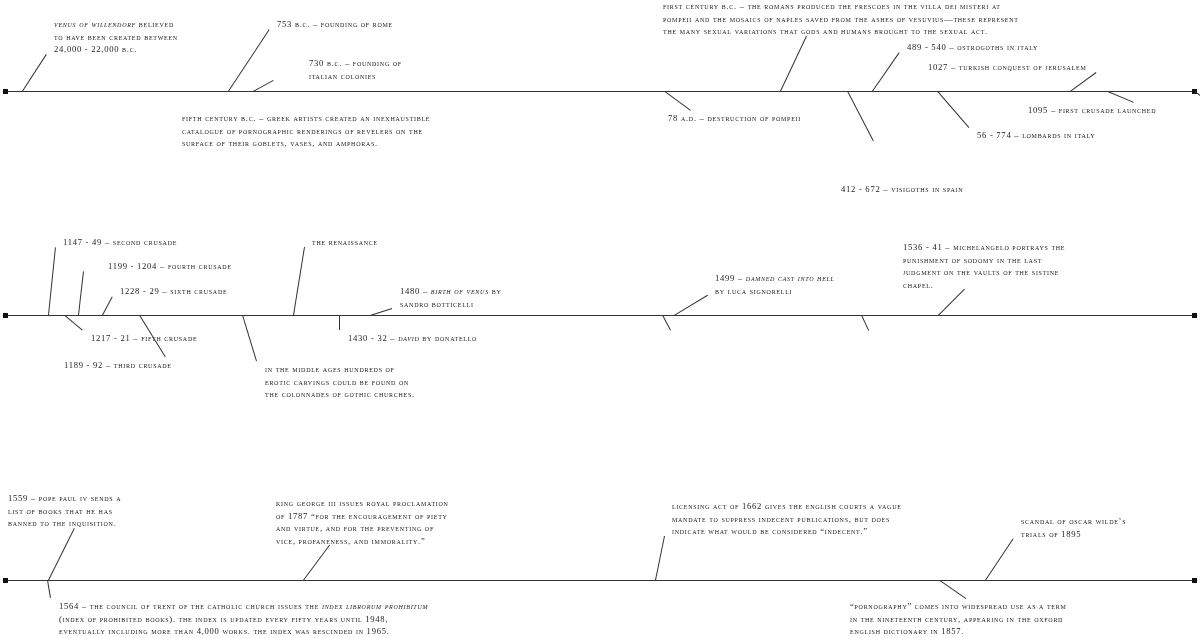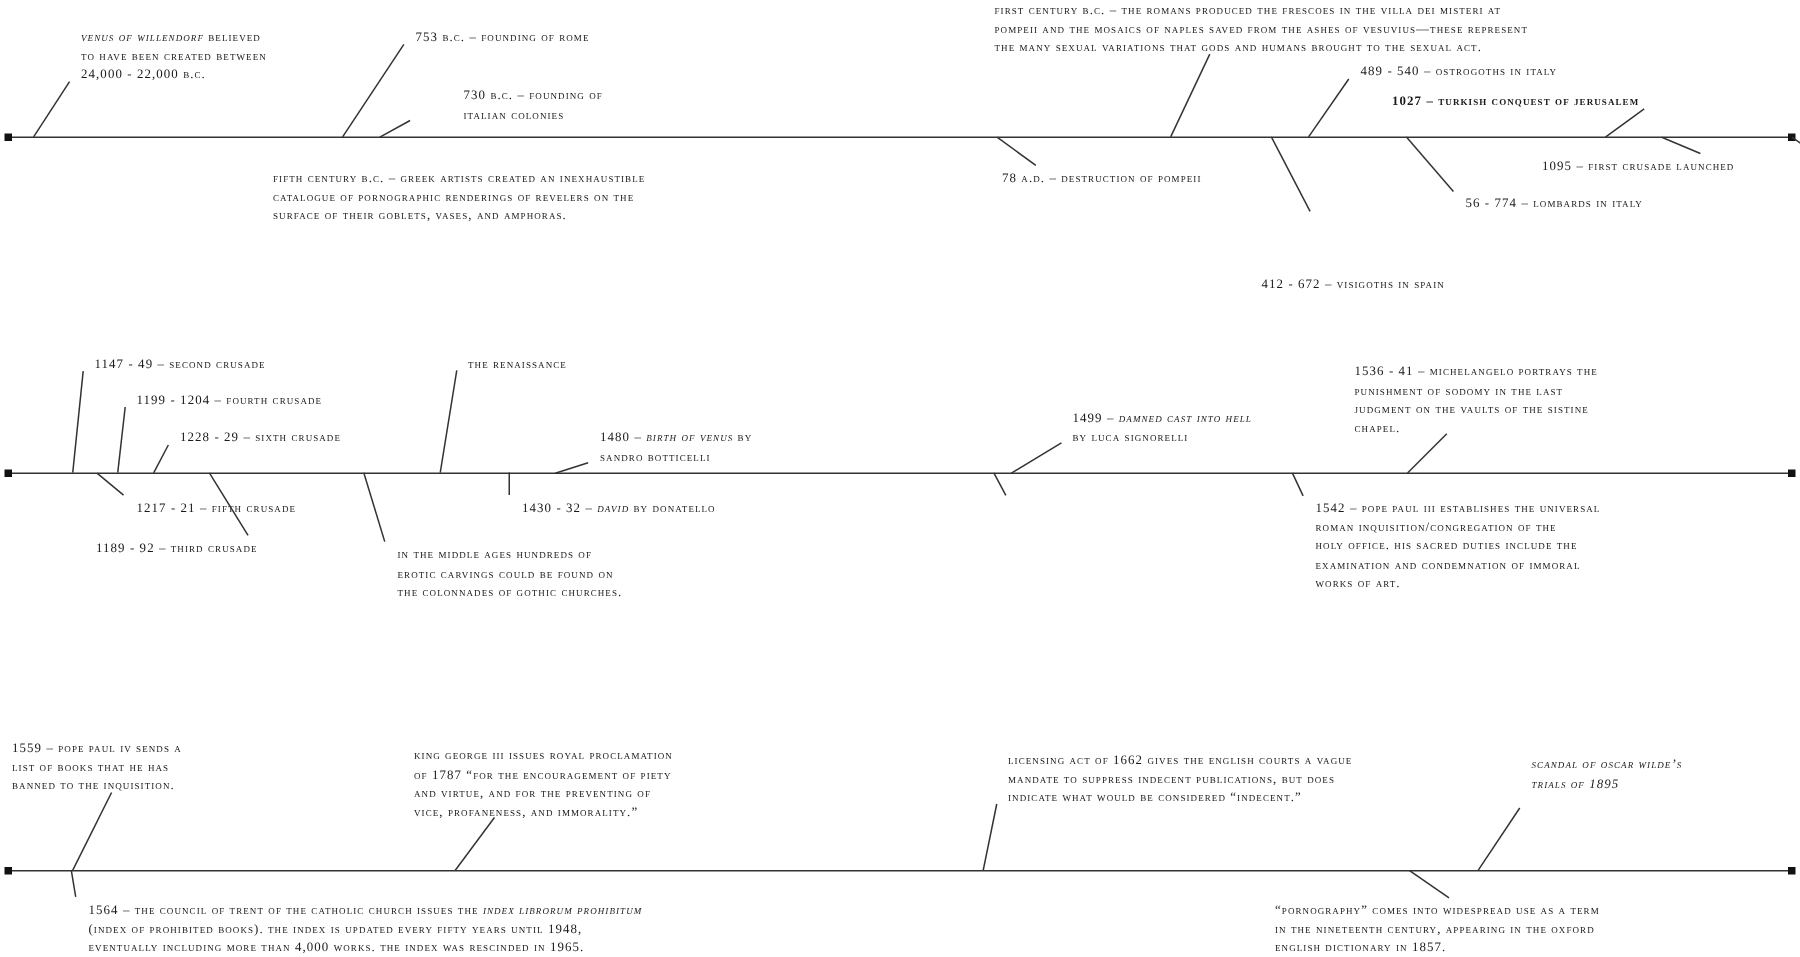--- a/index.html
+++ b/index.html
@@ -81,41 +81,41 @@
     <div class="leader" style="left: 228px; top: 91px; width: 74.3303px; transform: rotate(-56.5237deg);"></div>
     <div class="label" style="left: 281px; top: 57px; margin-left: 28px;"><span>730 B.C. – Founding of
 Italian colonies</span></div>
     <div class="leader" style="left: 253px; top: 91px; width: 22.8254px; transform: rotate(-28.8108deg);"></div>
     <div class="label" style="left: 663px; top: 0px;"><span>First century B.C. – The Romans produced the frescoes in the Villa dei Misteri at
 Pompeii and the mosaics of Naples saved from the ashes of Vesuvius—these represent
 the many sexual variations that Gods and humans brought to the sexual act.</span></div>
     <div class="leader" style="left: 780px; top: 91px; width: 60.8358px; transform: rotate(-64.6986deg);"></div>
     <div class="label" style="left: 907px; top: 41px;"><span>489 - 540 – Ostrogoths in Italy</span></div>
     <div class="leader" style="left: 872px; top: 91px; width: 47.4342px; transform: rotate(-55.3048deg);"></div>
-    <div class="label" style="left: 928px; top: 61px; font-weight: bold;"><span>1027 – Turkish conquest of Jerusalem</span></div>
+    <div class="label" style="left: 928px; top: 61px;"><span>1027 – Turkish conquest of Jerusalem</span></div>
     <div class="leader" style="left: 1070px; top: 91px; width: 32.2025px; transform: rotate(-36.1582deg);"></div>
     <div class="label" style="left: 182px; top: 112px;"><span>Fifth century B.C. – Greek artists created an inexhaustible
 catalogue of pornographic renderings of revelers on the
 surface of their goblets, vases, and amphoras.</span></div>
     <div class="leader" style="left: 1195px; top: 91px; width: 32.2025px; transform: rotate(36.1582deg);"></div>
     <div class="label" style="left: 668px; top: 112px;"><span>78 A.D. – Destruction of Pompeii</span></div>
     <div class="leader" style="left: 665px; top: 91px; width: 32.2025px; transform: rotate(36.1582deg);"></div>
     <div class="label" style="left: 1028px; top: 104px;"><span>1095 – First Crusade launched</span></div>
     <div class="leader" style="left: 1108px; top: 91px; width: 28.2312px; transform: rotate(22.9321deg);"></div>
     <div class="label" style="left: 977px; top: 129px;"><span>56 - 774 – Lombards in Italy</span></div>
     <div class="leader" style="left: 938px; top: 91px; width: 47.5079px; transform: rotate(49.2679deg);"></div>
     <div class="label" style="left: 841px; top: 143px; margin-top: 40px;"><span>412 - 672 – Visigoths in Spain</span></div>
     <div class="leader" style="left: 848px; top: 91px; width: 56.356px; transform: rotate(62.5256deg);"></div>
     <div class="axis" style="top: 315px;">
       <span class="axis-cap left"></span>
       <span class="axis-cap right"></span>
     </div>
     <div class="label" style="left: 63px; top: 236px;"><span>1147 - 49 – Second Crusade</span></div>
     <div class="leader" style="left: 48px; top: 315px; width: 68.3593px; transform: rotate(-84.1226deg);"></div>
-    <div class="label" style="left: 91px; top: 260px;"><span>1199 - 1204 – Fourth Crusade</span></div>
+    <div class="label" style="left: 108px; top: 260px;"><span>1199 - 1204 – Fourth Crusade</span></div>
     <div class="leader" style="left: 78px; top: 315px; width: 44.2832px; transform: rotate(-83.5169deg);"></div>
     <div class="label" style="left: 120px; top: 285px;"><span>1228 - 29 – Sixth Crusade</span></div>
     <div class="leader" style="left: 102px; top: 315px; width: 21.4709px; transform: rotate(-62.2415deg);"></div>
     <div class="label" style="left: 312px; top: 236px;"><span>The Renaissance</span></div>
     <div class="leader" style="left: 293px; top: 315px; width: 68.884px; transform: rotate(-80.8112deg);"></div>
     <div class="label" style="left: 400px; top: 285px;"><span class="lead">1480 – </span><span class="it">Birth of Venus</span><span> by
 Sandro Botticelli</span></div>
     <div class="leader" style="left: 370px; top: 315px; width: 23.0868px; transform: rotate(-17.6501deg);"></div>
     <div class="label" style="left: 715px; top: 272px;"><span class="lead">1499 – </span><span class="it">Damned Cast into Hell</span><span>
 by Luca Signorelli</span></div>
@@ -129,44 +129,39 @@
     <div class="leader" style="left: 65px; top: 315px; width: 23.4307px; transform: rotate(39.8056deg);"></div>
     <div class="label" style="left: 64px; top: 359px;"><span>1189 - 92 – Third Crusade</span></div>
     <div class="leader" style="left: 140px; top: 315px; width: 49.3964px; transform: rotate(58.2405deg);"></div>
     <div class="label" style="left: 348px; top: 332px;"><span class="lead">1430 - 32 – </span><span class="it">David</span><span> by Donatello</span></div>
     <div class="leader" style="left: 340px; top: 315px; width: 15px; transform: rotate(90deg);"></div>
     <div class="label" style="left: 265px; top: 363px;"><span>In the Middle Ages hundreds of
 erotic carvings could be found on
 the colonnades of Gothic churches.</span></div>
     <div class="leader" style="left: 243px; top: 315px; width: 48.0833px; transform: rotate(73.0725deg);"></div>
     <div class="leader" style="left: 663px; top: 315px; width: 17px; transform: rotate(61.9275deg);"></div>
-    <div class="label" style="left: 877px; top: 332px;"><span>1542 – Pope Paul III establishes the universal
-Roman Inquisition/Congregation of the
-Holy Office. His sacred duties include the
-examination and condemnation of immoral
-works of art.</span></div>
     <div class="leader" style="left: 862px; top: 315px; width: 16.5529px; transform: rotate(64.9831deg);"></div>
     <div class="axis" style="top: 580px;">
       <span class="axis-cap left"></span>
       <span class="axis-cap right"></span>
     </div>
     <div class="label" style="left: 8px; top: 492px;"><span>1559 – Pope Paul IV sends a
 list of books that he has
 banned to the Inquisition.</span></div>
     <div class="leader" style="left: 48px; top: 580px; width: 58.1378px; transform: rotate(-63.4349deg);"></div>
     <div class="label" style="left: 276px; top: 497px;"><span>King George III issues royal proclamation
 of 1787 “for the encouragement of piety
 and virtue, and for the preventing of
 vice, profaneness, and immorality.”</span></div>
     <div class="leader" style="left: 303px; top: 580px; width: 43.6005px; transform: rotate(-53.3929deg);"></div>
     <div class="label" style="left: 672px; top: 500px;"><span>Licensing Act of 1662 gives the English courts a vague
 mandate to suppress indecent publications, but does
 indicate what would be considered “indecent.”</span></div>
     <div class="leader" style="left: 655px; top: 580px; width: 44.911px; transform: rotate(-78.4399deg);"></div>
-    <div class="label" style="left: 1021px; top: 503px; font-style: italic;"><span>Scandal of Oscar Wilde’s
+    <div class="label" style="left: 1021px; top: 515px;"><span>Scandal of Oscar Wilde’s
 trials of 1895</span></div>
     <div class="leader" style="left: 985px; top: 580px; width: 50.4777px; transform: rotate(-56.3099deg);"></div>
     <div class="label" style="left: 59px; top: 600px;"><span class="lead">1564 – The Council of Trent of the Catholic Church issues the </span><span class="it">Index Librorum Prohibitum</span><span>
 (Index of Prohibited Books). The Index is updated every fifty years until 1948,
 eventually including more than 4,000 works. The Index was rescinded in 1965.</span></div>
     <div class="leader" style="left: 48px; top: 580px; width: 18.2483px; transform: rotate(80.5377deg);"></div>
     <div class="label" style="left: 850px; top: 600px;"><span>“Pornography” comes into widespread use as a term
 in the nineteenth century, appearing in the Oxford
 English Dictionary in 1857.</span></div>
     <div class="leader" style="left: 940px; top: 580px; width: 31.6228px; transform: rotate(34.6952deg);"></div>

